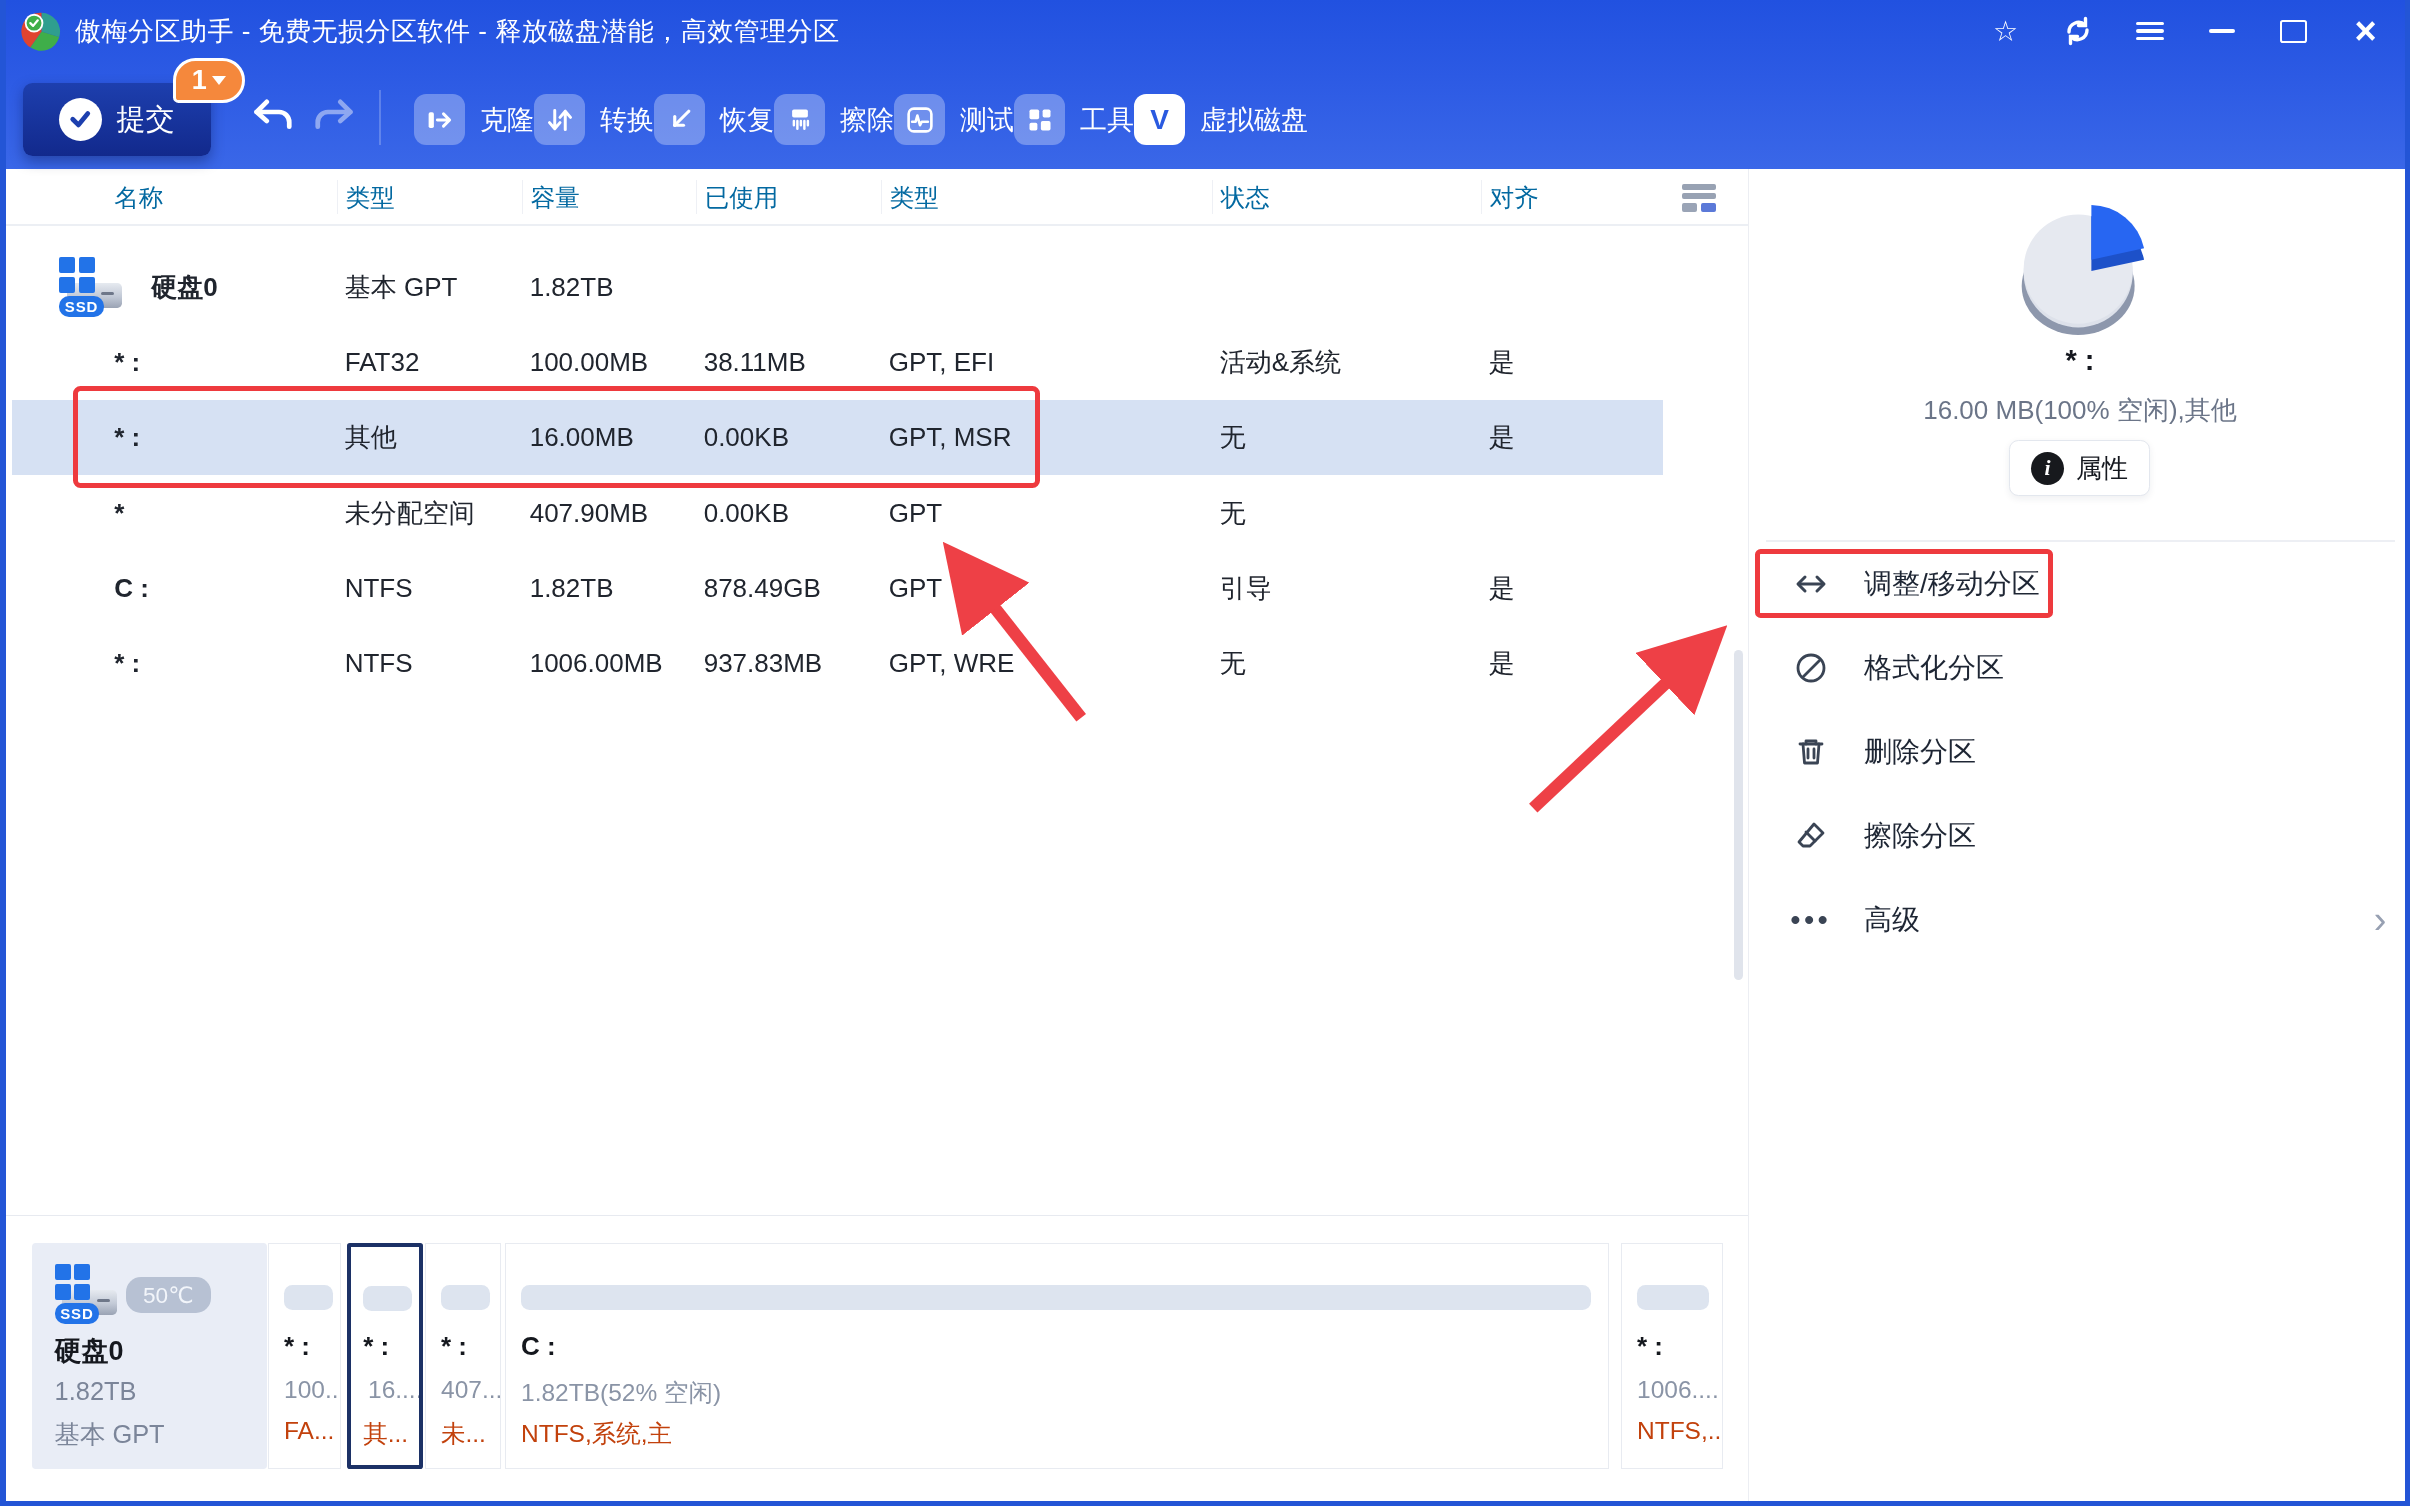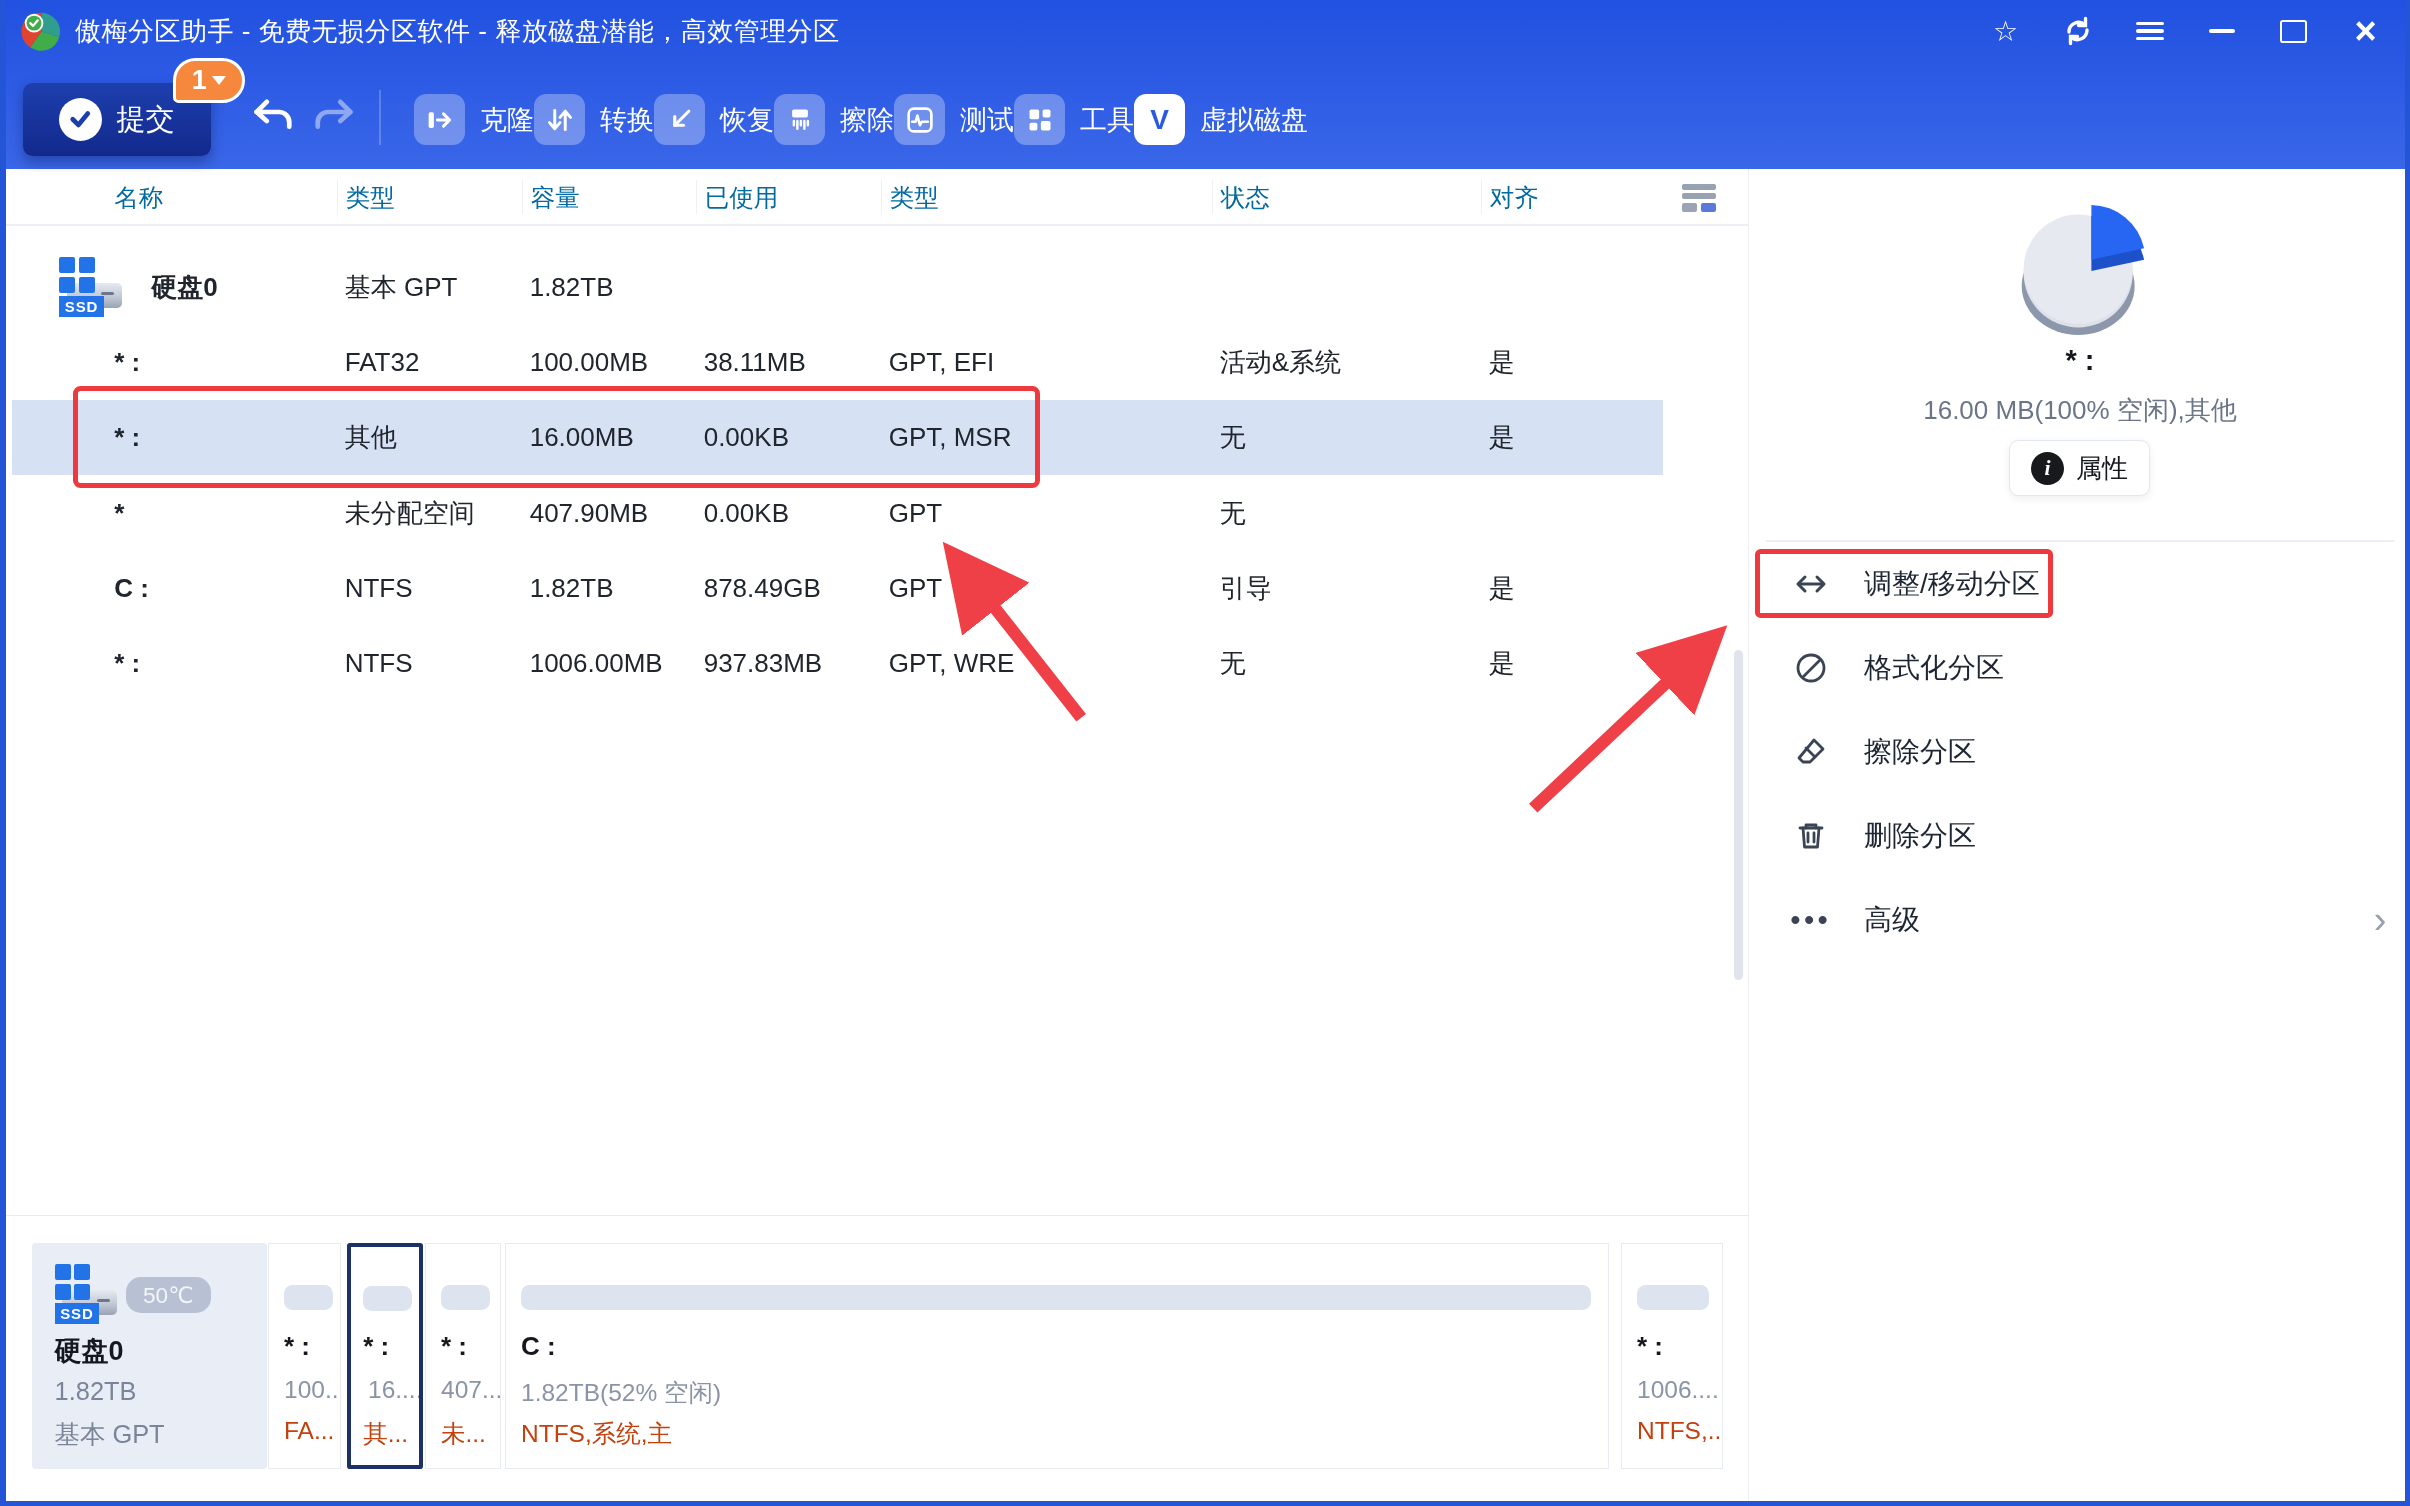--- a/index.html
+++ b/index.html
@@ -57,21 +57,21 @@
   .disk-trow>div:first-child{padding-left:47px;display:flex;align-items:center;gap:28px;}
   
   .disk-icon{position:relative;width:64px;height:60px;flex:0 0 auto;}
   .di-body{position:absolute;left:7.5px;top:26px;width:55px;height:24.5px;border-radius:4.7px;
            background:linear-gradient(180deg,#e6eaf0 0%,#c2c9d6 55%,#9aa3b4 100%);}
   .di-body::after{content:"";position:absolute;right:7.5px;top:8.5px;width:13px;height:3.8px;background:#6e7789;border-radius:1.9px;}
   .di-squares{position:absolute;left:0;top:0;width:38px;height:38px;display:grid;
               grid-template-columns:16px 16px;grid-template-rows:16px 16px;gap:3.8px;}
   .di-squares span{background:#2273e8;border-radius:1.9px;}
   .di-ssd{position:absolute;left:0;bottom:0;background:#2273e8;color:#fff;font-size:15px;font-weight:bold;
-          padding:1.9px 5.6px;border-radius:0;letter-spacing:0.9px;}
+          padding:1.9px 5.6px;border-radius:10px;letter-spacing:0.9px;}
   
   .rbox{position:absolute;border:5.6px solid #ee3a3e;border-radius:7.5px;z-index:40;box-sizing:border-box;}
   .rbox1{left:73px;top:386px;width:967px;height:102px;}
   .rbox2{left:1755px;top:549px;width:298px;height:69px;border-radius:5.6px;}
   .arrows{position:absolute;left:0;top:0;z-index:45;pointer-events:none;}
   .vscroll{position:absolute;left:1734px;top:650px;width:8.5px;height:330px;border-radius:4.7px;background:#e0e4ec;}
   .hscroll{position:absolute;left:819px;top:1218px;width:141px;height:8.5px;border-radius:4.7px;background:#dde1e9;}
   
   .rpanel{position:absolute;left:1748px;top:169px;width:663px;height:1337px;background:#fff;border-left:1.9px solid #eceef3;box-sizing:border-box;}
   .pie{position:absolute;left:252px;top:21px;}
@@ -366,36 +366,36 @@
           <svg width="36" height="36" viewBox="0 0 36 36" fill="none" stroke="#3a4454" stroke-width="2.8" stroke-linecap="round">
             <circle cx="18" cy="18" r="13"></circle>
               <path d="M10 27 L27 10"></path>
           </svg>
           </span>
         <span>格式化分区</span>
       </div>
       <div class="sp-item">
         <span class="sp-ico">
           <svg width="36" height="36" viewBox="0 0 36 36" fill="none" stroke="#3a4454" stroke-width="2.8" stroke-linecap="round" stroke-linejoin="round">
-            <path d="M21 6 l9 9 -13 13 h-7 l-4 -4 z"></path>
-              <path d="M13 14 l9 9"></path>
-          </svg>
-          </span>
-        <span>擦除分区</span>
-      </div>
-      <div class="sp-item">
-        <span class="sp-ico">
-          <svg width="36" height="36" viewBox="0 0 36 36" fill="none" stroke="#3a4454" stroke-width="2.8" stroke-linecap="round" stroke-linejoin="round">
             <path d="M7 10 h22"></path>
               <path d="M13 10 v-3 h10 v3"></path>
               <path d="M10 10 l1.5 19 h13 L26 10"></path>
               <path d="M15 15 v9 M21 15 v9"></path>
           </svg>
           </span>
         <span>删除分区</span>
+      </div>
+      <div class="sp-item">
+        <span class="sp-ico">
+          <svg width="36" height="36" viewBox="0 0 36 36" fill="none" stroke="#3a4454" stroke-width="2.8" stroke-linecap="round" stroke-linejoin="round">
+            <path d="M21 6 l9 9 -13 13 h-7 l-4 -4 z"></path>
+              <path d="M13 14 l9 9"></path>
+          </svg>
+          </span>
+        <span>擦除分区</span>
       </div>
       <div class="sp-item">
         <span class="sp-ico dots">•••</span>
         <span>高级</span>
         <span class="sp-chevron">›</span>
       </div>
     </div>
   </div>
 
   <div class="bottom">

